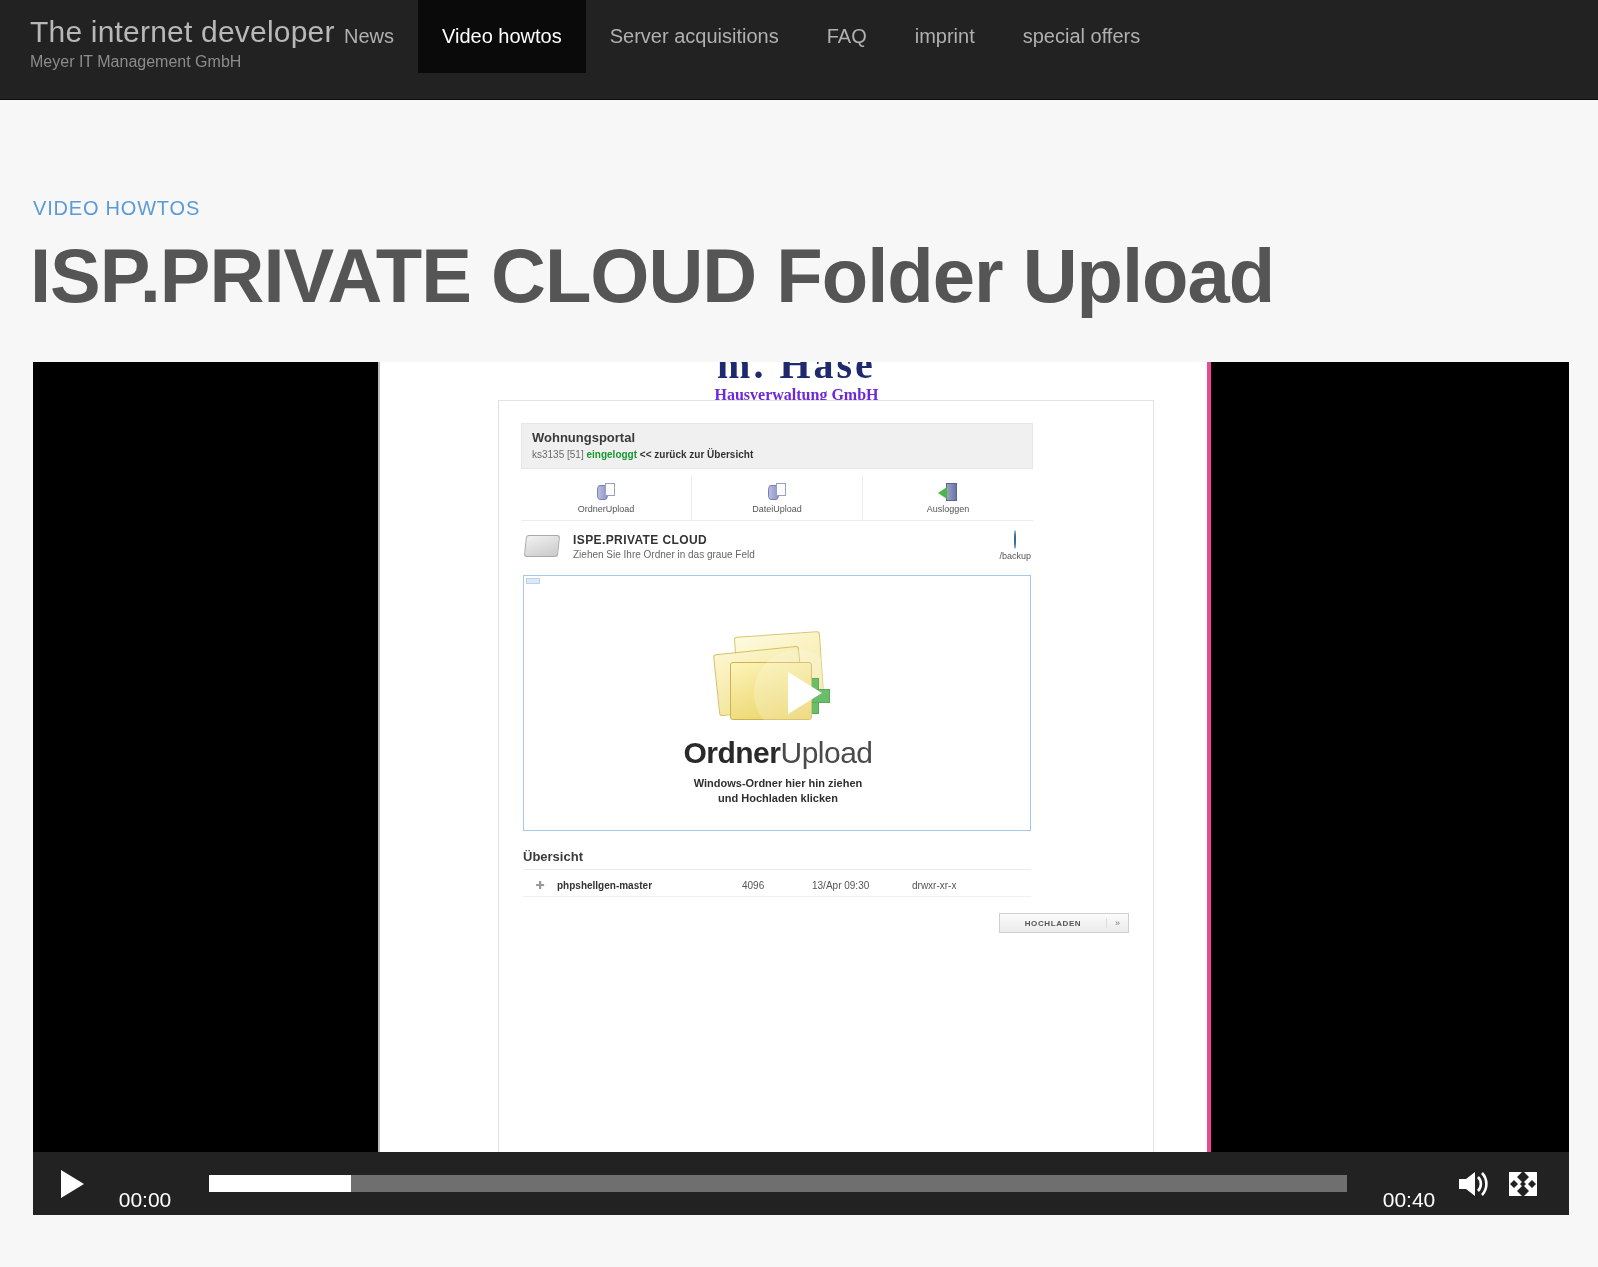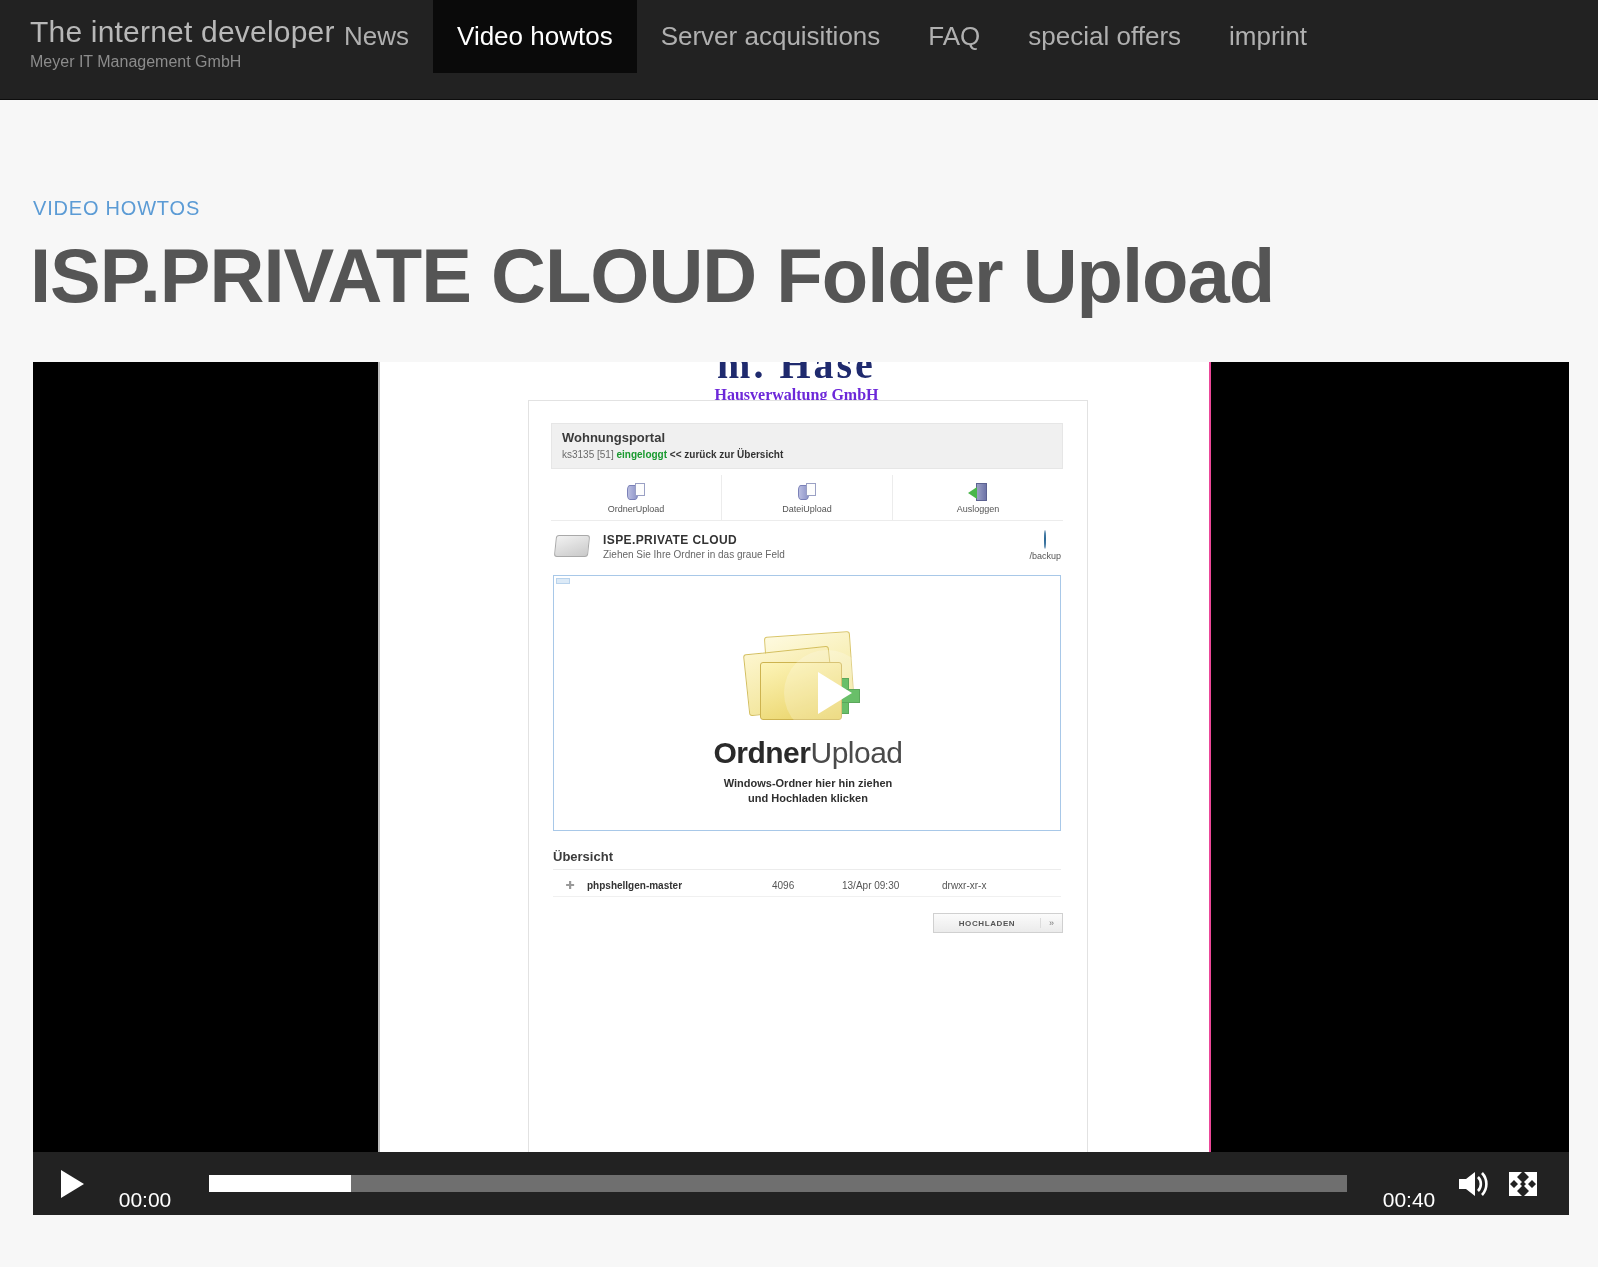--- a/index.html
+++ b/index.html
@@ -26,21 +26,21 @@
     line-height: 36px; letter-spacing: 0.2px; white-space: nowrap;
   }
   .brand-sub {
     font-size: 16px; color: #8c8c8c; font-weight: 400;
     line-height: 22px; margin-top: 1px; white-space: nowrap;
   }
   .nav { display: flex; align-items: stretch; height: 73px; }
   .nav-item {
     display: flex; align-items: center;
     padding: 12px 24px;
-    font-size: 26px; color: #b0b0b0;
+    font-size: 20px; color: #b0b0b0;
     white-space: nowrap; cursor: pointer;
     height: 73px;
   }
   .nav-item.active { background: #0a0a0a; color: #ffffff; }
   .header-rule {
     position: absolute; left: 0; top: 99px;
     width: 1598px; height: 1px; background: #0d0d0d;
   }
 
   
@@ -68,46 +68,45 @@
   }
   .video-stage {
     position: absolute; left: 0; top: 0;
     width: 1536px; height: 790px; background: #000;
   }
   .video-frame {
     position: absolute; left: 345px; top: 0;
     width: 833px; height: 790px;
     background: #ffffff;
     border-left: 2px solid #bcbcbc;
-    border-right: 2px solid #ec4899;
+    border-right: 4px solid #ec4899;
     overflow: hidden;
   }
 
   
   .portal-logo {
     position: absolute; left: 0; top: -14px; width: 833px;
     text-align: center;
   }
   .portal-logo-main {
     font-family: "Liberation Serif", serif;
     font-size: 40px; font-weight: 700; color: #1f2a6e;
     letter-spacing: 3px; line-height: 34px;
   }
   .portal-logo-sub {
     font-family: "Liberation Serif", serif;
     font-size: 16px; font-weight: 700; color: #6d28d9;
     margin-top: 4px;
   }
   .portal-card {
     position: absolute; left: 118px; top: 38px;
-    width: 560px; height: 790px;
+    width: 656px; height: 790px;
     background: #ffffff;
     border: 1px solid #e2e2e2;
     border-bottom: none;
-    margin-left: 30px;
   }
   .portal-bar {
     position: absolute; left: 22px; top: 22px;
     width: 512px; height: 46px;
     background: #f0f0f0; border: 1px solid #e6e6e6;
     padding: 6px 10px;
   }
   .portal-bar-title {
     font-size: 13px; font-weight: 700; color: #3a3a3a; line-height: 16px;
   }
@@ -330,22 +329,22 @@
 <div class="site-header">
   <div class="brand">
     <div class="brand-title">The internet developer</div>
     <div class="brand-sub">Meyer IT Management GmbH</div>
   </div>
   <nav class="nav">
     <div class="nav-item">News</div>
     <div class="nav-item active">Video howtos</div>
     <div class="nav-item">Server acquisitions</div>
     <div class="nav-item">FAQ</div>
+    <div class="nav-item">imprint</div>
     <div class="nav-item">special offers</div>
-    <div class="nav-item">imprint</div>
   </nav>
 </div>
 <div class="header-rule"></div>
 
 <div class="title-block">
   <div class="kicker">VIDEO HOWTOS</div>
   <h1 class="page-title">ISP.PRIVATE CLOUD Folder Upload</h1>
 </div>
 
 <div class="player">

